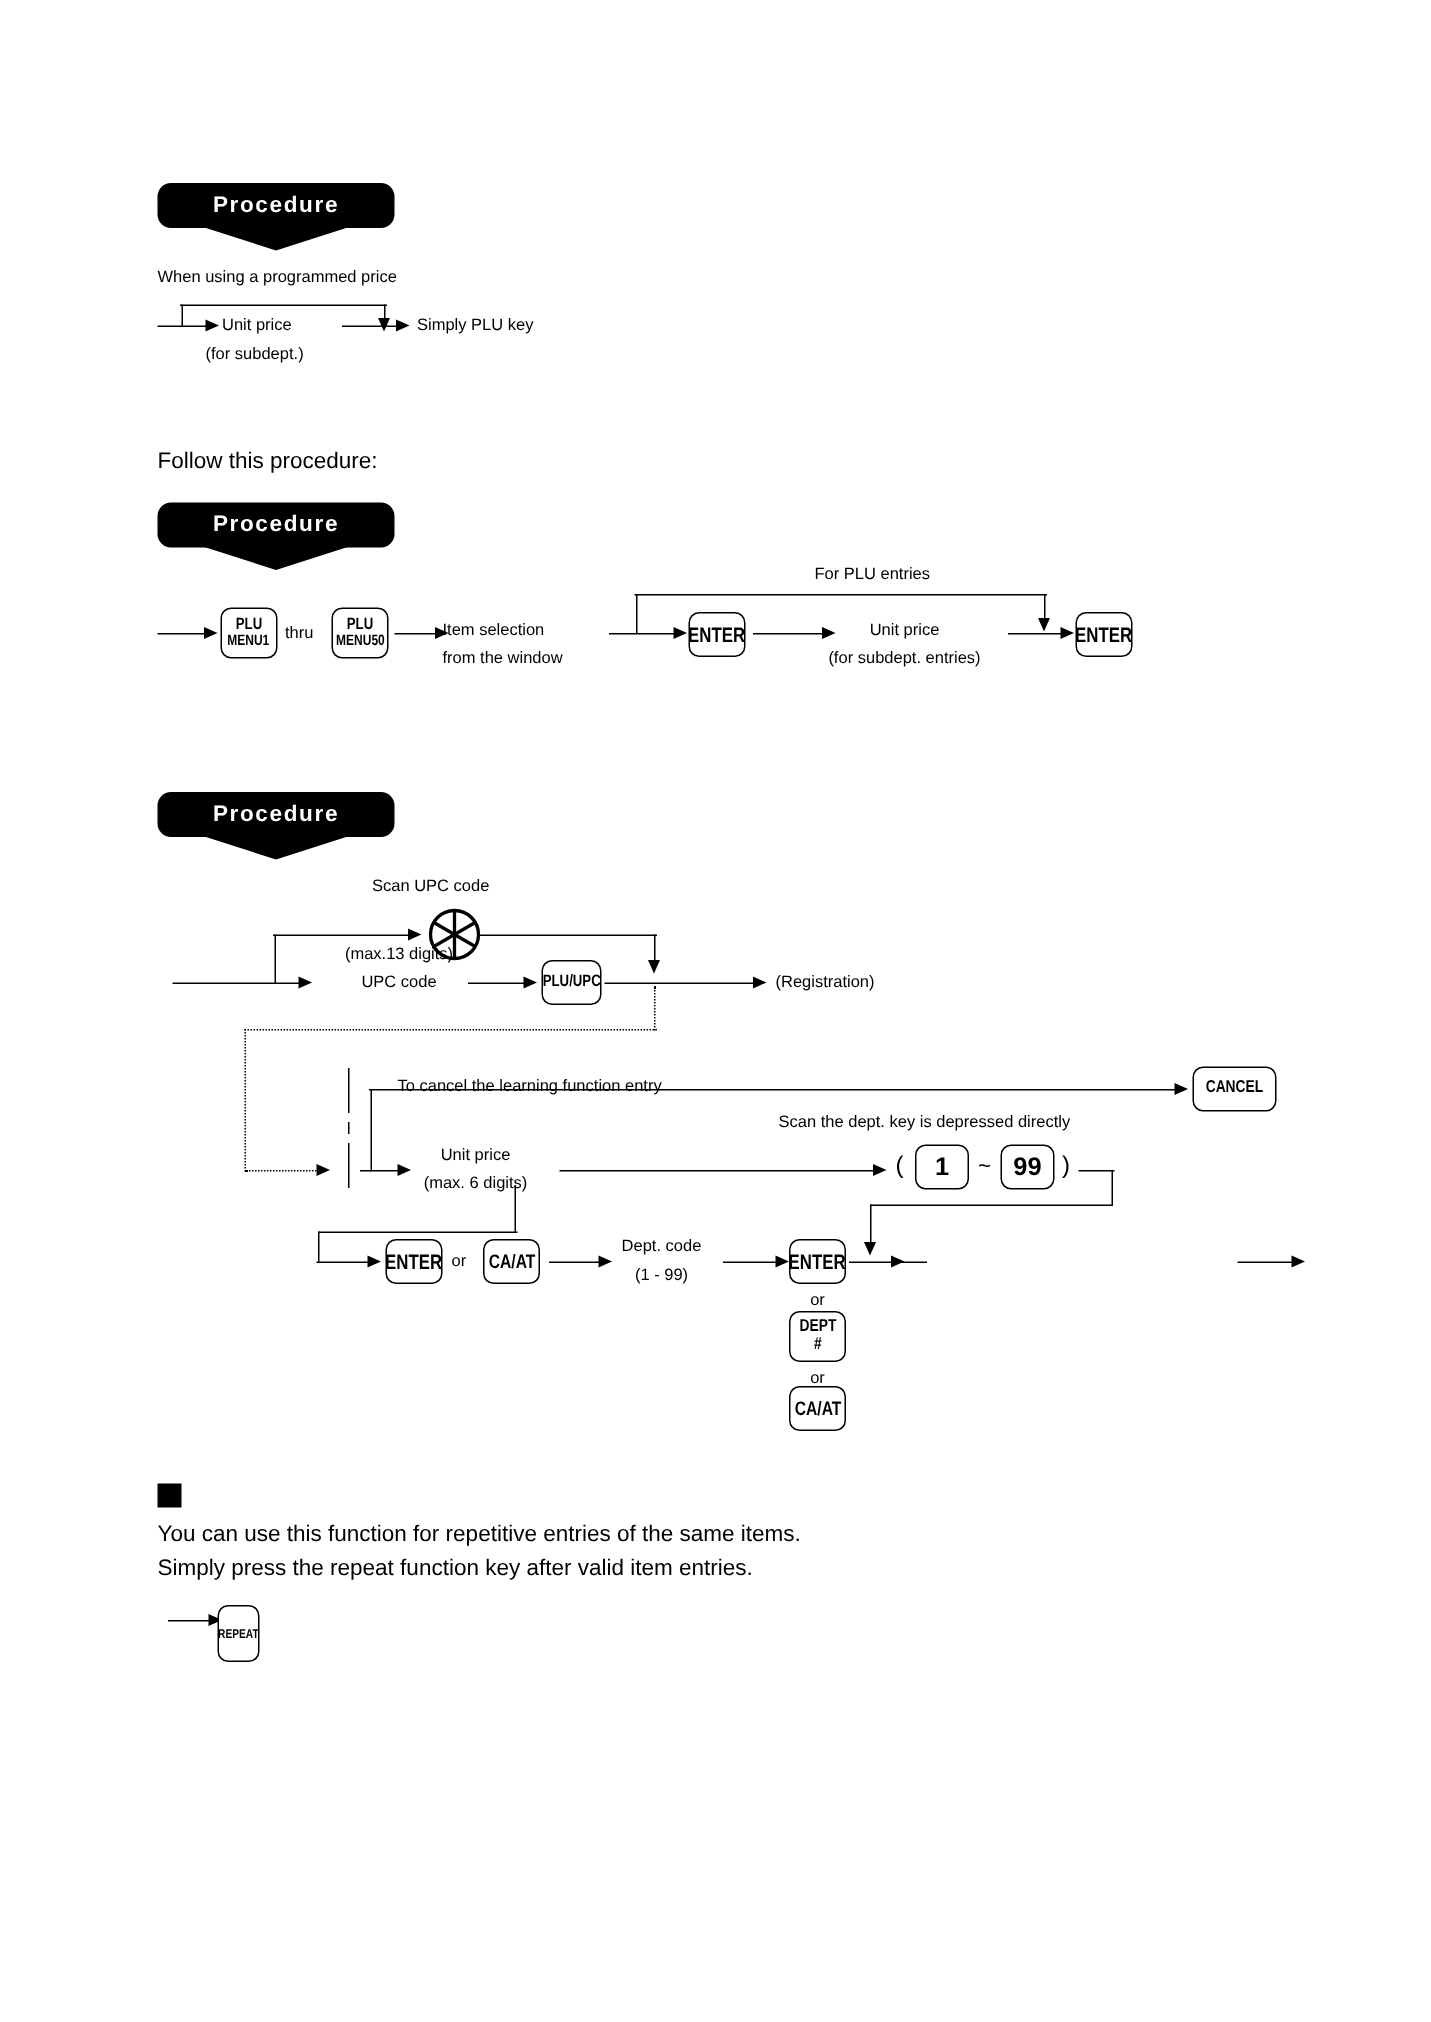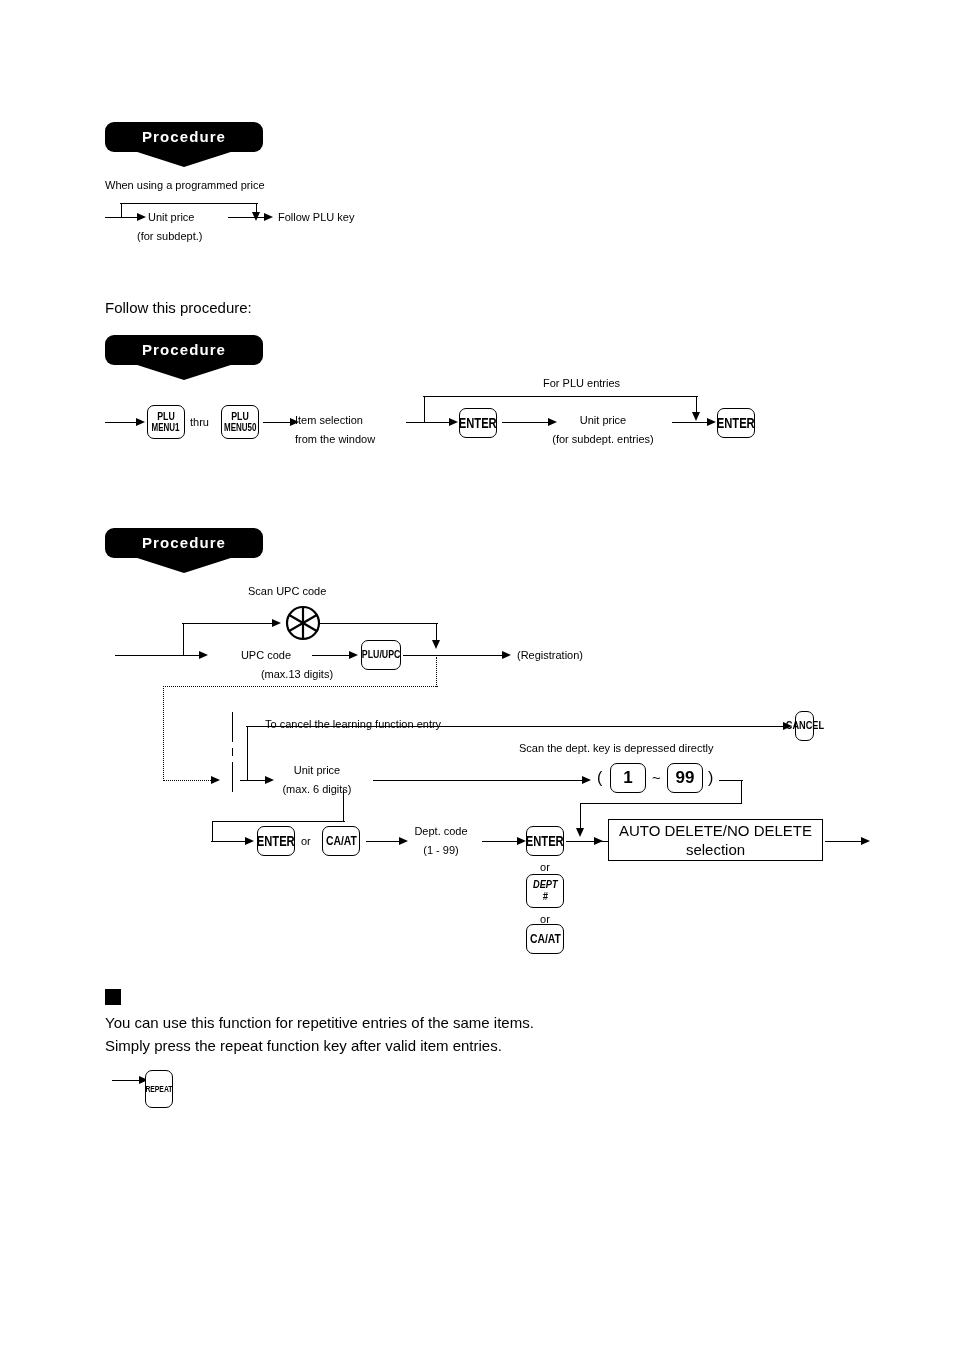--- a/index.html
+++ b/index.html
@@ -83,21 +83,21 @@
   <div class="v" style="left:121px;top:203px;height:15px;"></div>
   <div class="h" style="left:120px;top:203px;width:138px;"></div>
   <div class="v" style="left:256px;top:203px;height:11px;"></div>
   <div class="arr-d" style="left:252px;top:212px;"></div>
 
   <div class="t c" style="left:148px;top:209px;">Unit price</div>
   <div class="t c" style="left:137px;top:228px;">(for subdept.)</div>
 
   <div class="h" style="left:228px;top:217px;width:40px;"></div>
   <div class="arr-r" style="left:264px;top:213px;"></div>
-  <div class="t" style="left:278px;top:209px;">Follow PLU key</div>
+  <div class="t" style="left:278px;top:209px;">Simply PLU key</div>
 
   <div class="t" style="left:105px;top:299px;font-size:15px;">Follow this procedure:</div>
 
   <div class="proc-banner" style="left:105px;top:335px;">
     <div class="body"></div>
     <div class="point"></div>
     <div class="lbl">Procedure</div>
   </div>
 
   <div class="h" style="left:105px;top:422px;width:34px;"></div>
@@ -165,21 +165,21 @@
   </div>
 
   <div class="h" style="left:115px;top:655px;width:88px;"></div>
   <div class="arr-r" style="left:199px;top:651px;"></div>
 
   <div class="v" style="left:183px;top:623px;height:33px;"></div>
   <div class="h" style="left:182px;top:623px;width:94px;"></div>
   <div class="arr-r" style="left:272px;top:619px;"></div>
 
   <div class="t ctr" style="left:266px;top:647px;">UPC code</div>
-  <div class="t ctr" style="left:266px;top:666px;margin-left:31px;">(max.13 digits)</div>
+  <div class="t ctr" style="left:266px;top:628px;">(max.13 digits)</div>
 
   <div class="h" style="left:312px;top:655px;width:42px;"></div>
   <div class="arr-r" style="left:349px;top:651px;"></div>
 
   <div class="key" style="left:361px;top:640px;width:40px;height:30px;">
     <span style="font-size:11px;">PLU/UPC</span>
   </div>
 
   <div class="h" style="left:320px;top:623px;width:118px;"></div>
   <div class="v" style="left:436px;top:623px;height:20px;"></div>
@@ -199,21 +199,21 @@
   <div class="v" style="left:232px;top:748px;height:8px;"></div>
   <div class="v" style="left:232px;top:762px;height:30px;"></div>
 
   <div class="t" style="left:265px;top:716px;">To cancel the learning function entry</div>
   <div class="h" style="left:240px;top:780px;width:30px;"></div>
   <div class="arr-r" style="left:265px;top:776px;"></div>
   <div class="v" style="left:247px;top:726px;height:55px;"></div>
   <div class="h" style="left:246px;top:726px;width:543px;"></div>
   <div class="arr-r" style="left:783px;top:722px;"></div>
 
-  <div class="key" style="left:795px;top:711px;width:19px;height:30px;">
+  <div class="key" style="left:795px;top:711px;width:56px;height:30px;">
     <span style="font-size:11.5px;">CANCEL</span>
   </div>
 
   <div class="t" style="left:519px;top:740px;">Scan the dept. key is depressed directly</div>
 
   <div class="t ctr" style="left:317px;top:762px;">Unit price</div>
   <div class="t ctr" style="left:317px;top:781px;">(max. 6 digits)</div>
 
   <div class="h" style="left:373px;top:780px;width:215px;"></div>
   <div class="arr-r" style="left:582px;top:776px;"></div>
@@ -255,36 +255,32 @@
   <div class="t ctr" style="left:441px;top:823px;">Dept. code</div>
   <div class="t ctr" style="left:441px;top:842px;">(1 - 99)</div>
 
   <div class="h" style="left:482px;top:841px;width:40px;"></div>
   <div class="arr-r" style="left:517px;top:837px;"></div>
 
   <div class="key" style="left:526px;top:826px;width:38px;height:30px;">
     <span style="font-size:14px;">ENTER</span>
   </div>
   <div class="t ctr" style="left:545px;top:859px;">or</div>
-  <div class="key" style="left:526px;top:874px;width:38px;height:34px;font-style:italic;">
+  <div class="key" style="left:526px;top:874px;width:38px;height:34px;">
     <span style="font-size:11.5px;">DEPT</span>
     <span style="font-size:11.5px;">#</span>
   </div>
   <div class="t ctr" style="left:545px;top:911px;">or</div>
   <div class="key" style="left:526px;top:924px;width:38px;height:30px;">
     <span style="font-size:13px;">CA/AT</span>
   </div>
 
   <div class="h" style="left:566px;top:841px;width:52px;"></div>
   <div class="arr-r" style="left:594px;top:837px;"></div>
 
-  <div class="box" style="left:608px;top:819px;width:215px;height:42px;">
-    <div class="l1">AUTO DELETE/NO DELETE</div>
-    <div class="l2">selection</div>
-  </div>
 
   <div class="h" style="left:825px;top:841px;width:42px;"></div>
   <div class="arr-r" style="left:861px;top:837px;"></div>
 
   <div class="sqmark" style="left:105px;top:989px;width:16px;height:16px;"></div>
 
   <div class="t" style="left:105px;top:1037px;font-size:15px;">Simply press the repeat function key after valid item entries.</div>
   <div class="t" style="left:105px;top:1014px;font-size:15px;">You can use this function for repetitive entries of the same items.</div>
 
   <div class="h" style="left:112px;top:1080px;width:32px;"></div>

